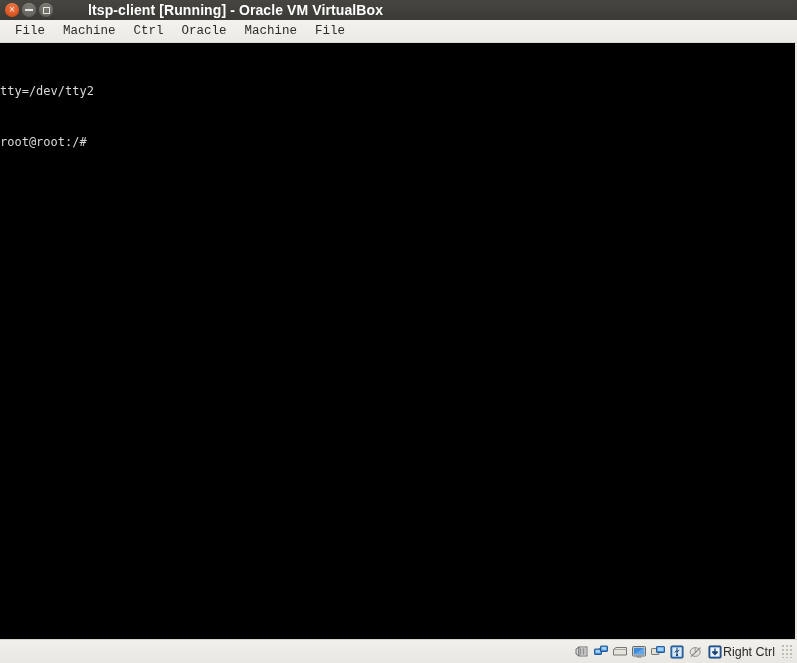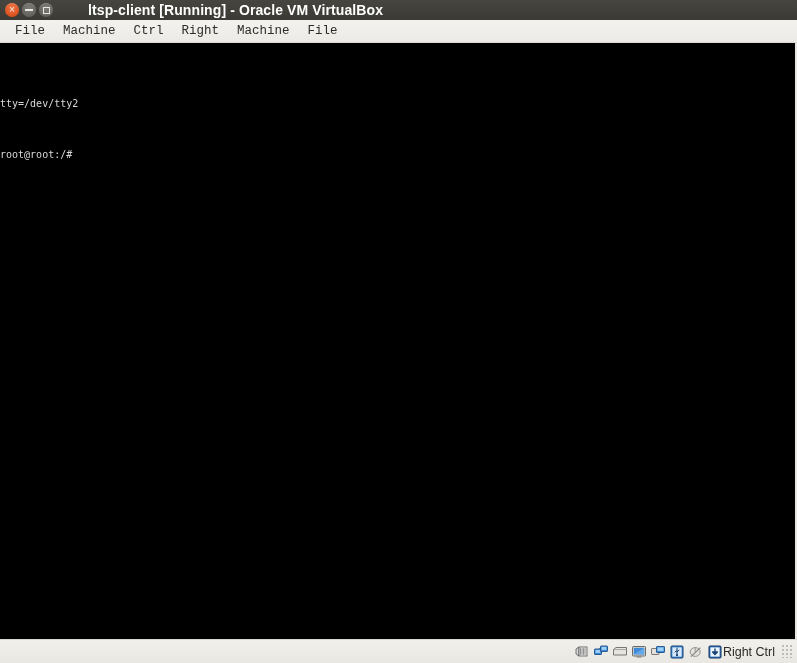--- a/index.html
+++ b/index.html
@@ -115,25 +115,25 @@
   
   .guest-area {
     flex: 1;
     background: #000000;
     position: relative;
     overflow: hidden;
     border-right: 2px solid #e9e7e2;
   }
   .guest-console {
     position: absolute;
-    top: 16px; left: 0;
+    top: 4px; left: 0;
     padding: 2px 0 0 0;
     color: #d8d8d8;
     font-family: "DejaVu Sans Mono", monospace;
-    font-size: 10px;
+    font-size: 12px;
     line-height: 17px;
     white-space: pre;
   }
   .guest-line { display: block; }
 
   
   .statusbar {
     height: 23px;
     min-height: 23px;
     background: #efede8;
@@ -193,21 +193,21 @@
         <span class="glyph"></span>
       </span>
     </div>
     <div class="title-text">ltsp-client [Running] - Oracle VM VirtualBox</div>
   </div>
 
   <div class="menubar">
     <div class="menu-item">File</div>
     <div class="menu-item">Machine</div>
     <div class="menu-item">Ctrl</div>
-    <div class="menu-item">Right</div>
+    <div class="menu-item">Oracle</div>
     <div class="menu-item">Machine</div>
     <div class="menu-item">File</div>
   </div>
 
   <div class="guest-area">
     <div class="guest-console">
       <span class="guest-line">tty=/dev/tty2</span>
       <span class="guest-line">root@root:/#</span>
     </div>
   </div>

